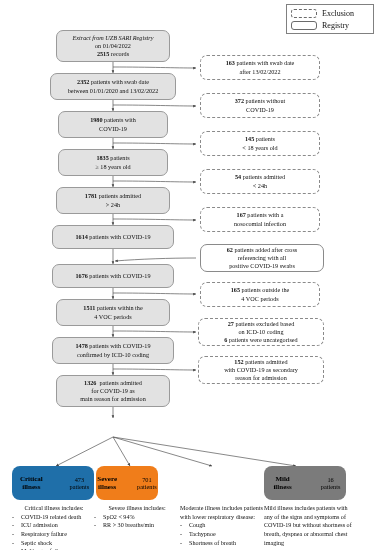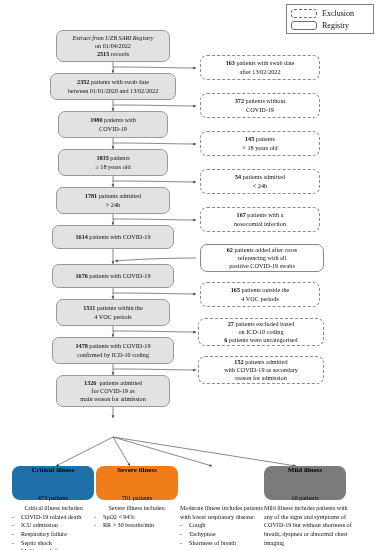--- a/index.html
+++ b/index.html
@@ -58,21 +58,21 @@
     width: 378px; height: 550px;
     pointer-events: none;
   }
 
   
   .card {
     position: absolute;
     border-radius: 8px;
     text-align: center;
     color: #000;
-    display: flex; flex-direction: column;
+    display: flex; flex-direction: row;
     align-items: center; justify-content: center;
     gap: 20px;
     padding: 3px;
   }
   .card-title { font-size: 7px; font-weight: bold; }
   .card-count { font-size: 6.3px; }
 
   .desc {
     position: absolute;
     font-size: 6.1px;
@@ -260,21 +260,21 @@
           <span class="dash">-</span>
           <span>Septic shock</span>
         </li>
       <li>
           <span class="dash">-</span>
           <span>Multiorgan failure</span>
         </li>
     </ul>
   </div>
 
-  <div class="card" style="left:96px; top:466px; width:82px; height:34px; background:#F07D1A;">
+  <div class="card" style="left:96px; top:466px; width:62px; height:34px; background:#F07D1A;">
     <span class="card-title">Severe illness</span>
     <span class="card-count">701 patients</span>
   </div>
   <div class="desc center" style="left:94px; top:504px; width:86px;">
     <span class="lead">Severe illness includes:</span>
     <ul>
       <li>
           <span class="dash">-</span>
           <span>SpO2 &lt; 94%</span>
         </li>

